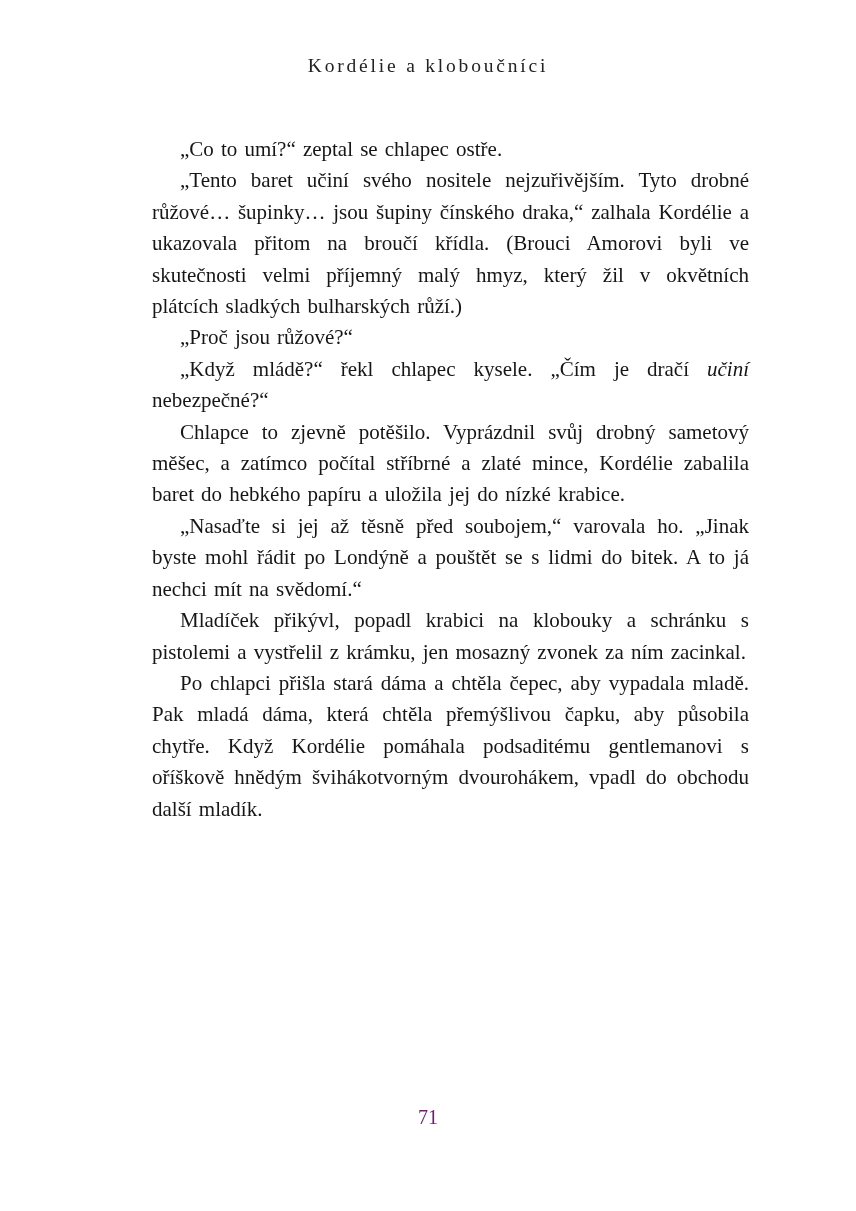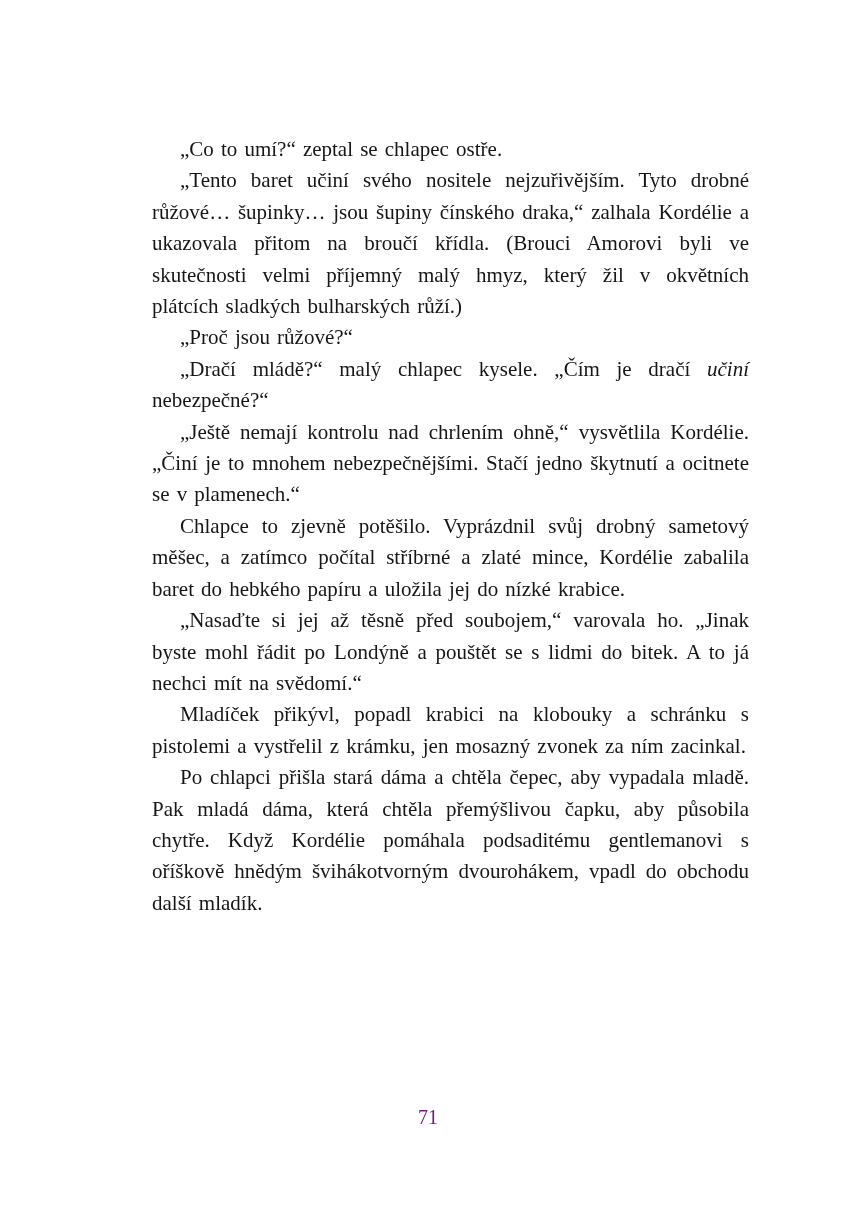--- a/index.html
+++ b/index.html
@@ -57,27 +57,27 @@
     width: 100%;
     text-align: center;
     font-size: 20px;
     color: #701a75;
   }
 </style>
 </head>
 <body>
 
 <div class="page">
+  <div class="running-header">Kordélie a kloboučníci</div>
 
   <main class="text-block">
       <p><span>„Co to umí?“ zeptal se chlapec ostře.</span></p>
       <p><span>„Tento baret učiní svého nositele nejzuřivějším. Tyto drobné růžové… šupinky… jsou šupiny čínského draka,“ zalhala Kordélie a ukazovala přitom na broučí křídla. (Brouci Amorovi byli ve skutečnosti velmi příjemný malý hmyz, který žil v okvětních plátcích sladkých bulharských růží.)</span></p>
       <p><span>„Proč jsou růžové?“</span></p>
-      <p><span>„Dračí mládě?“ malý chlapec kysele. „Čím je dračí </span><span class="italic">učiní</span><span> nebezpečné?“</span></p>
-      <p><span>„Ještě nemají kontrolu nad chrlením ohně,“ vysvětlila Kordélie. „Činí je to mnohem nebezpečnějšími. Stačí jedno škytnutí a ocitnete se v plamenech.“</span></p>
+      <p><span>„Když mládě?“ řekl chlapec kysele. „Čím je dračí </span><span class="italic">učiní</span><span> nebezpečné?“</span></p>
       <p><span>Chlapce to zjevně potěšilo. Vyprázdnil svůj drobný same­tový měšec, a zatímco počítal stříbrné a zlaté mince, Kordélie zabalila baret do hebkého papíru a uložila jej do nízké krabice.</span></p>
       <p><span>„Nasaďte si jej až těsně před soubojem,“ varovala ho. „Jinak byste mohl řádit po Londýně a pouštět se s lidmi do bitek. A to já nechci mít na svědomí.“</span></p>
       <p><span>Mladíček přikývl, popadl krabici na klobouky a schránku s pistolemi a vystřelil z krámku, jen mosazný zvonek za ním zacinkal.</span></p>
       <p><span>Po chlapci přišla stará dáma a chtěla čepec, aby vypadala mladě. Pak mladá dáma, která chtěla přemýšlivou čapku, aby působila chytře. Když Kordélie pomáhala podsaditému gentlemanovi s oříškově hnědým švihákotvorným dvouro­hákem, vpadl do obchodu další mladík.</span></p>
     </main>
 
   <div class="page-number">71</div>
 </div>
 
 </body></html>

